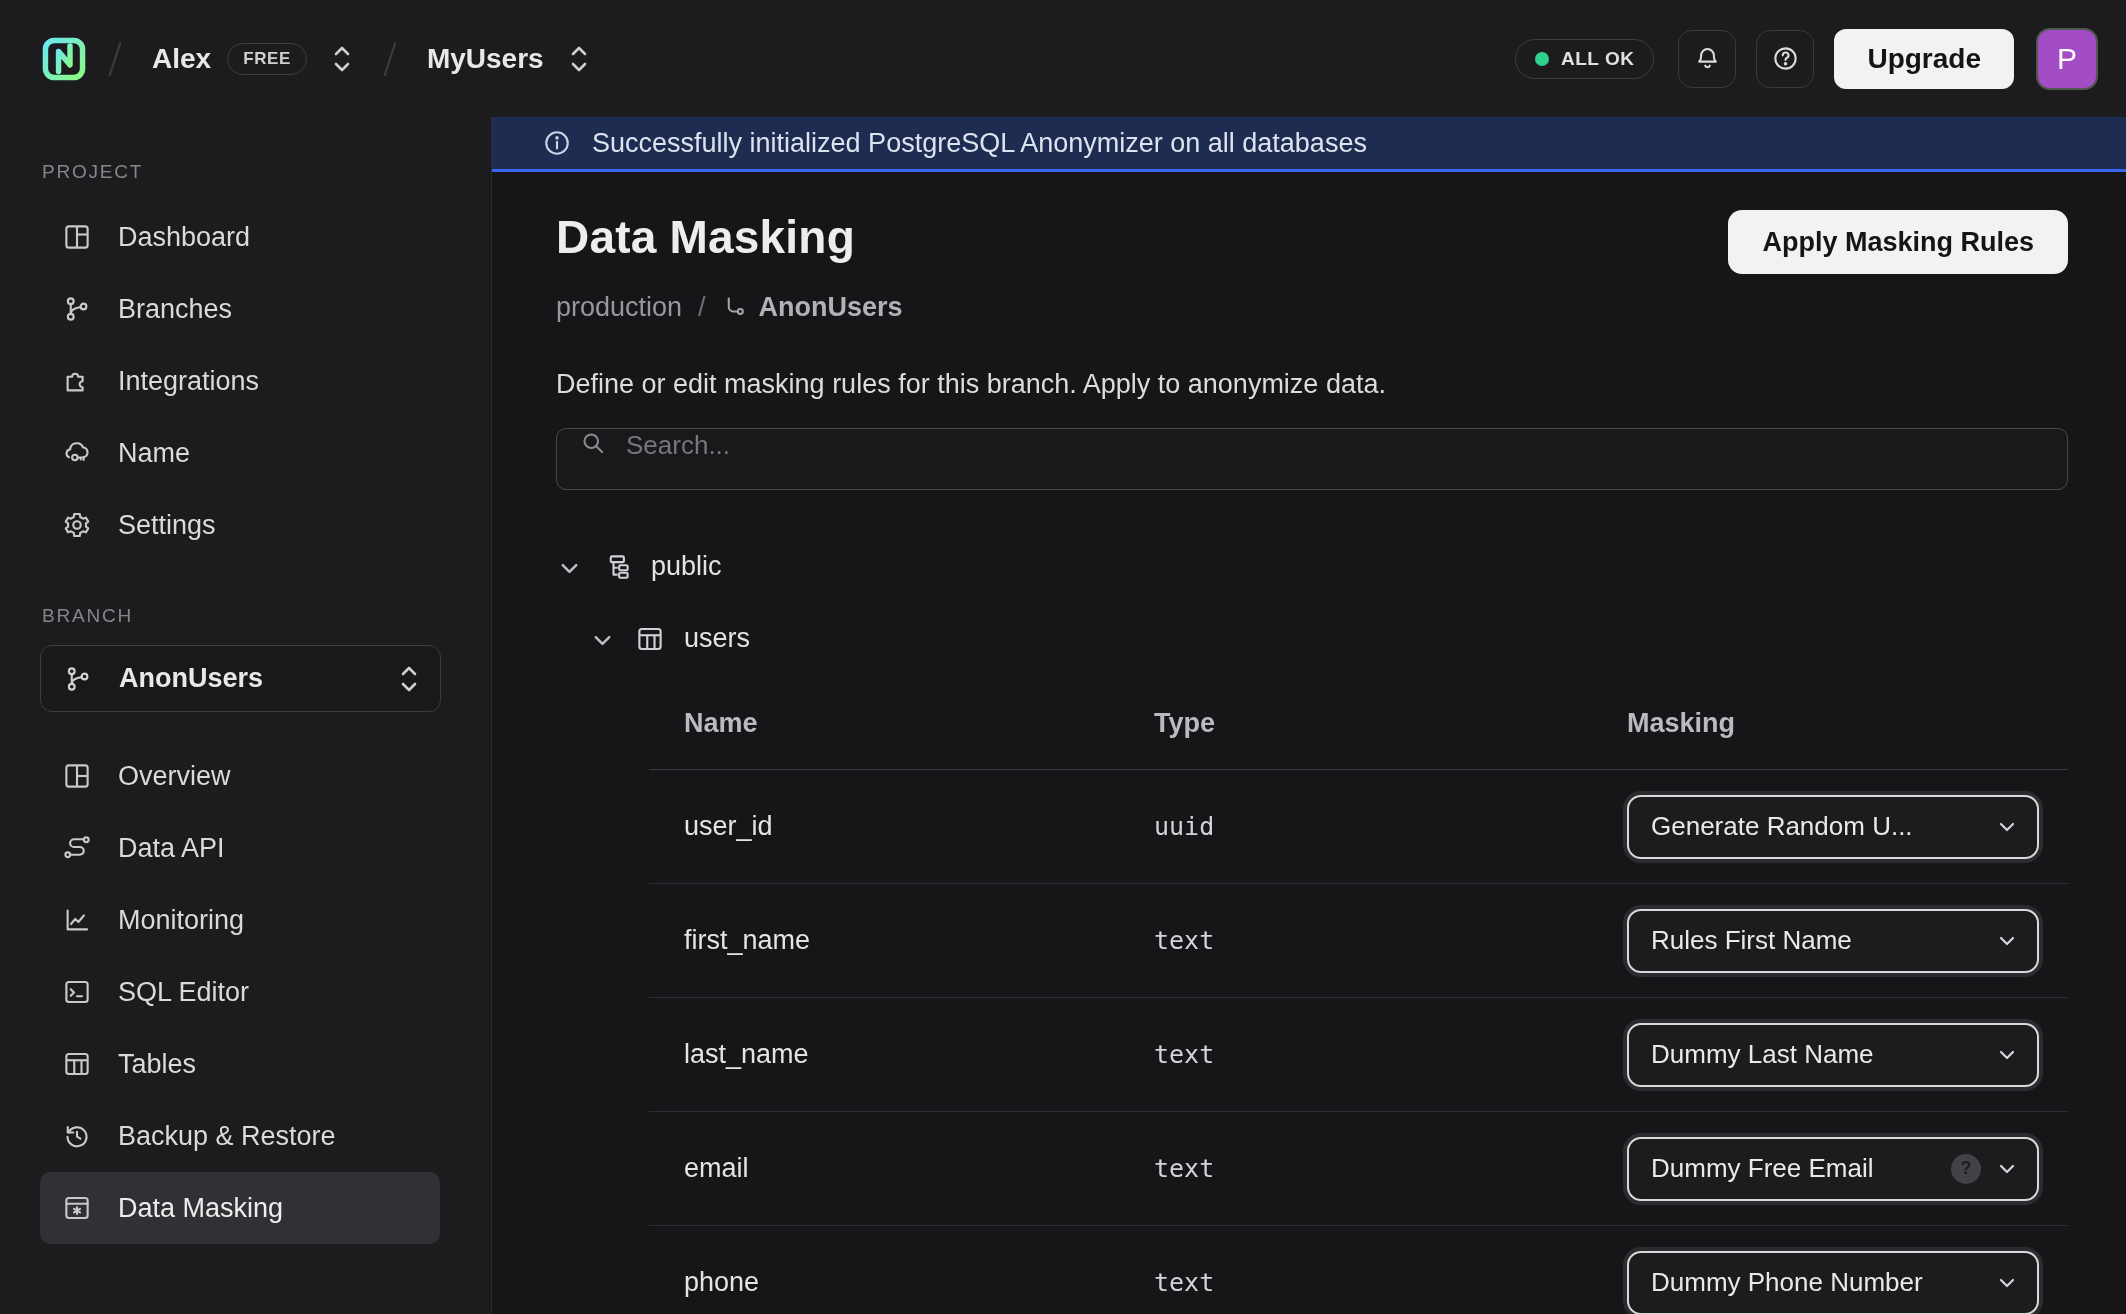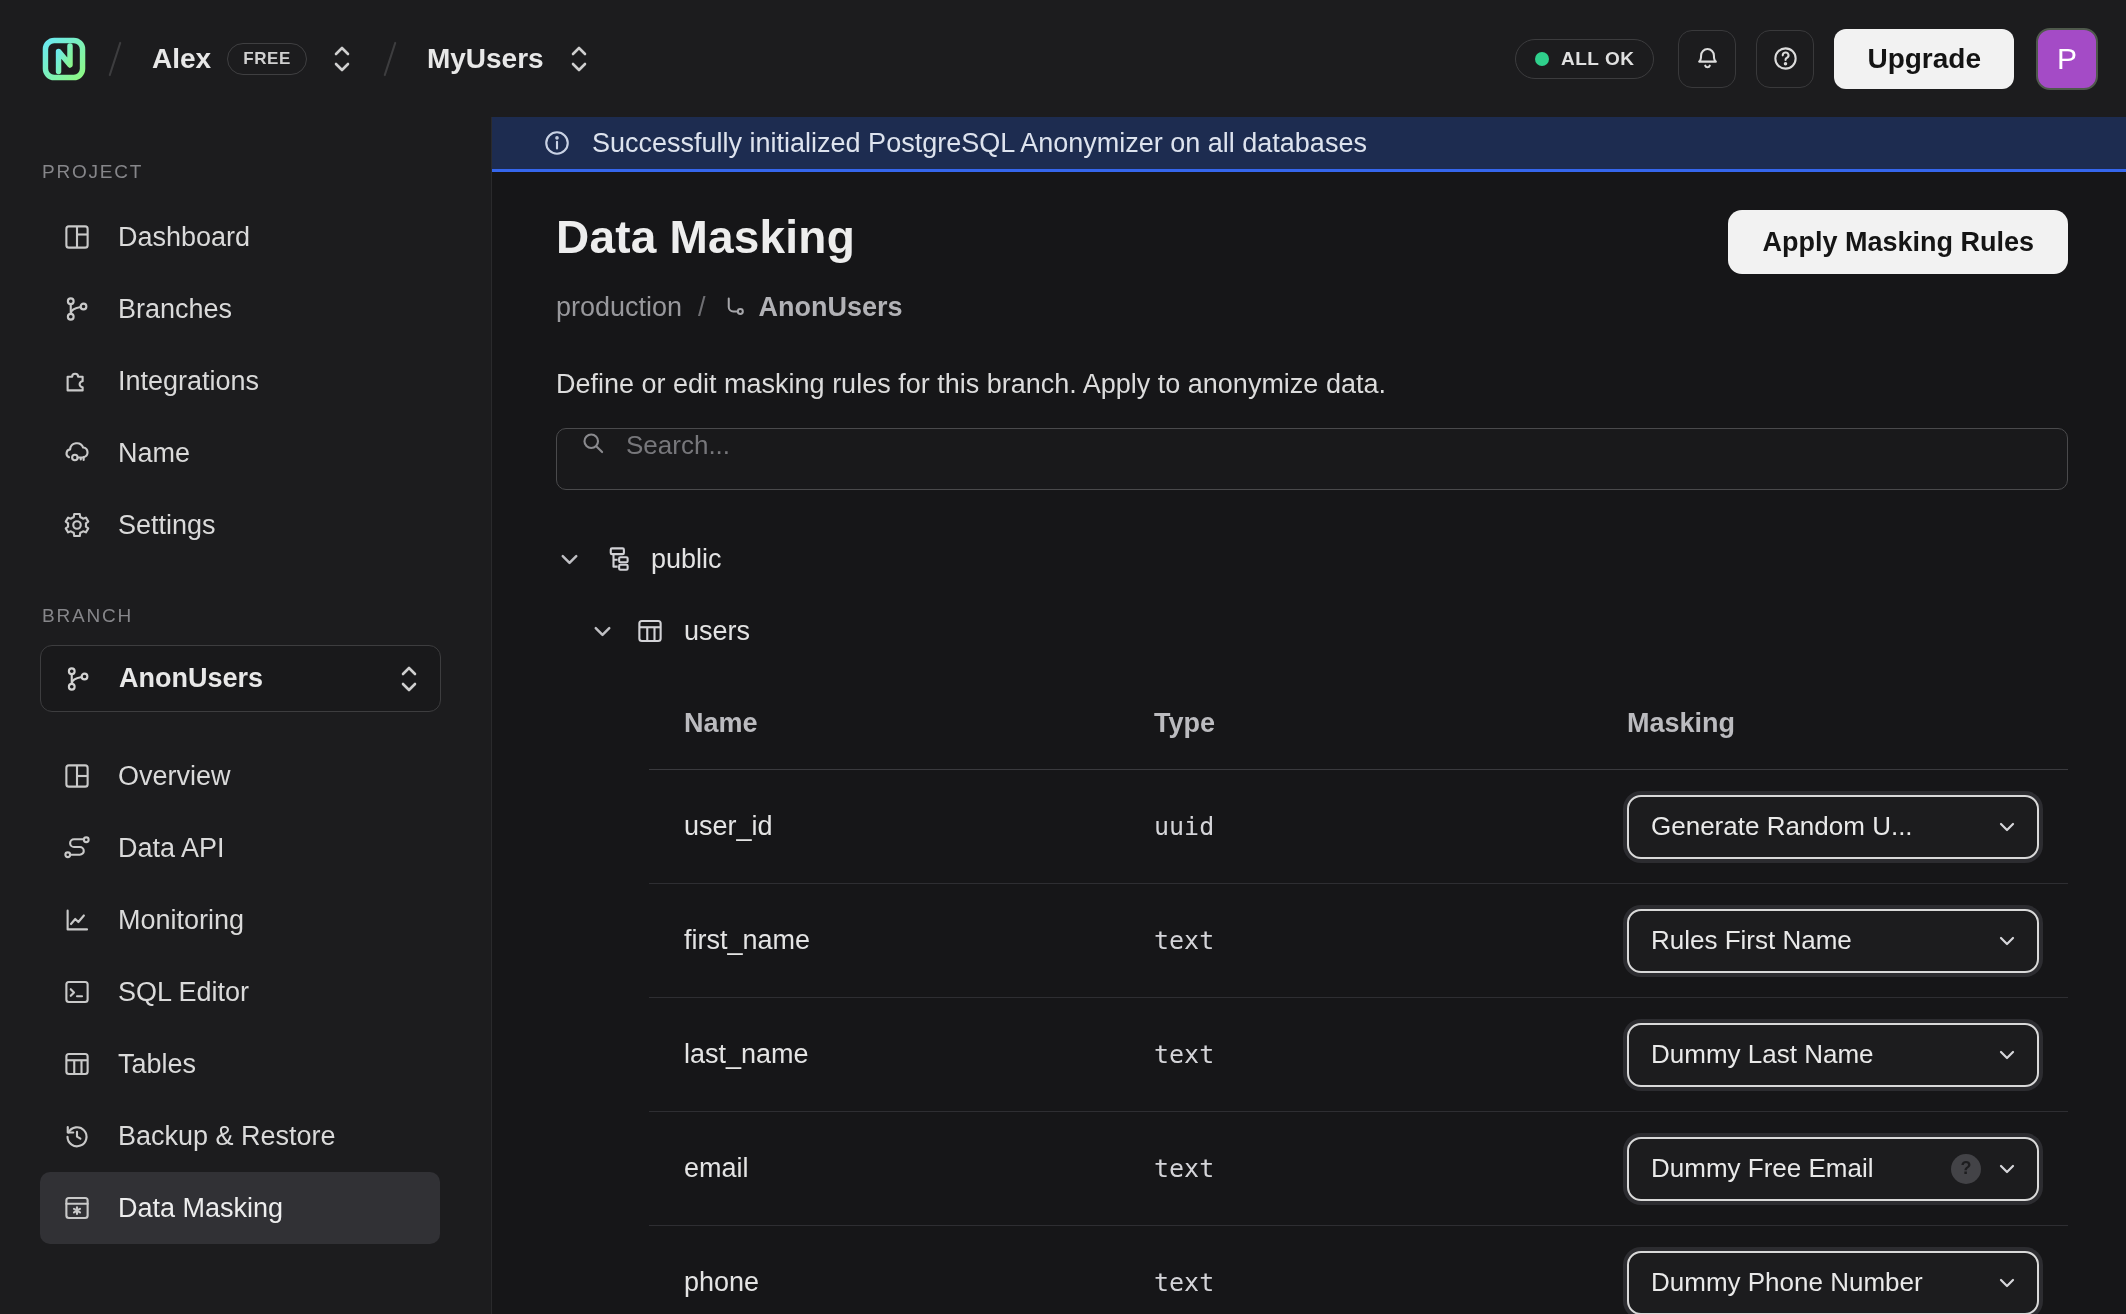--- a/index.html
+++ b/index.html
@@ -66,21 +66,21 @@
   .bc-branch { display:flex; align-items:center; gap:10px; color:#b2b2b6; font-weight:600; }
   .bc-branch svg { width:27px; height:27px; color:#a6a6aa; }
   .description { margin:46px 0 0; font-size:27px; color:#dcdcdc; }
   .search { margin-top:28px; height:62px; border:1.5px solid #4a4a4c; border-radius:10px; display:flex; align-items:flex-start;
     gap:17px; padding:0 22px; background:#19191b; }
   .search svg { width:28px; height:28px; color:#8a8a8e; flex:none; }
   .search input { flex:1; background:transparent; border:none; outline:none; color:#e4e4e4; font-size:26px; font-family:inherit; }
   .search input::placeholder { color:#77777b; }
 
   .tree { margin-top:46px; }
-  .tree-row { display:flex; align-items:center; gap:19px; font-size:27px; color:#e3e3e3; height:46px; cursor:pointer; }
+  .tree-row { display:flex; align-items:flex-end; gap:19px; font-size:27px; color:#e3e3e3; height:46px; cursor:pointer; }
   .tree-row .chev { width:27px; height:27px; color:#bfbfc3; flex:none; }
   .tree-row .ticon { width:30px; height:30px; color:#d2d2d6; flex:none; }
   .tree-row.indent { margin-left:33px; margin-top:26px; }
 
   .table { margin:28px 0 0 93px; }
   .thead { display:grid; grid-template-columns:470px 473px 1fr; padding:26px 0 30px 35px; font-size:27px; font-weight:700;
     color:#bbbbbf; border-bottom:1px solid #3a3a3e; }
   .trow { display:grid; grid-template-columns:470px 473px 1fr; align-items:center; height:114px; padding-left:35px;
     border-bottom:1px solid #2e2e32; }
   .cell-name { font-size:27px; color:#e4e4e4; }

